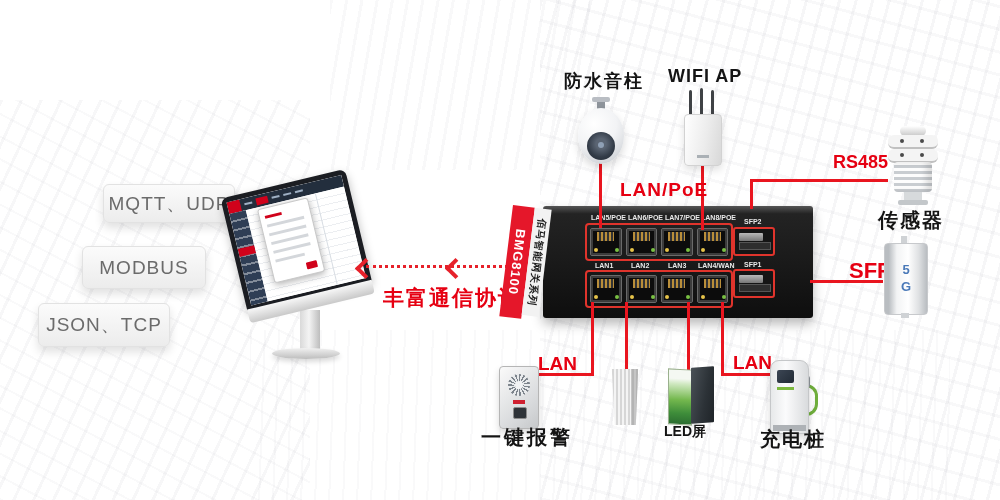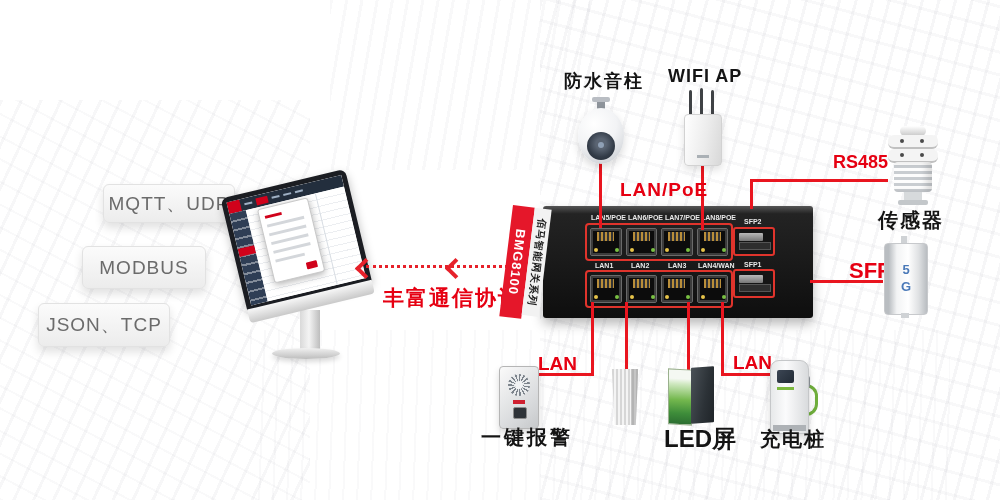--- a/index.html
+++ b/index.html
@@ -305,21 +305,21 @@
     <div class="abs al-spk"></div>
     <div class="abs al-red"></div>
     <div class="abs al-btn"></div>
   </div>
   <div class="lbl" style="left:481px;top:424px;font-size:20px;letter-spacing:3px;">一键报警</div>
 
   <div class="abs spk"></div>
 
   <div class="abs led-front"></div>
   <div class="abs led-side"></div>
-  <div class="lbl" style="left:664px;top:423px;font-size:24px;">LED屏</div>
+  <div class="lbl" style="left:664px;top:423px;font-size:14px;">LED屏</div>
 
   <div class="abs ch-cable"></div>
   <div class="abs ch-gun"></div>
   <div class="abs ch-body">
     <div class="abs ch-scr"></div>
     <div class="abs ch-grn"></div>
     <div class="abs ch-base"></div>
   </div>
   <div class="lbl" style="left:760px;top:426px;font-size:20px;letter-spacing:2px;">充电桩</div>
 

